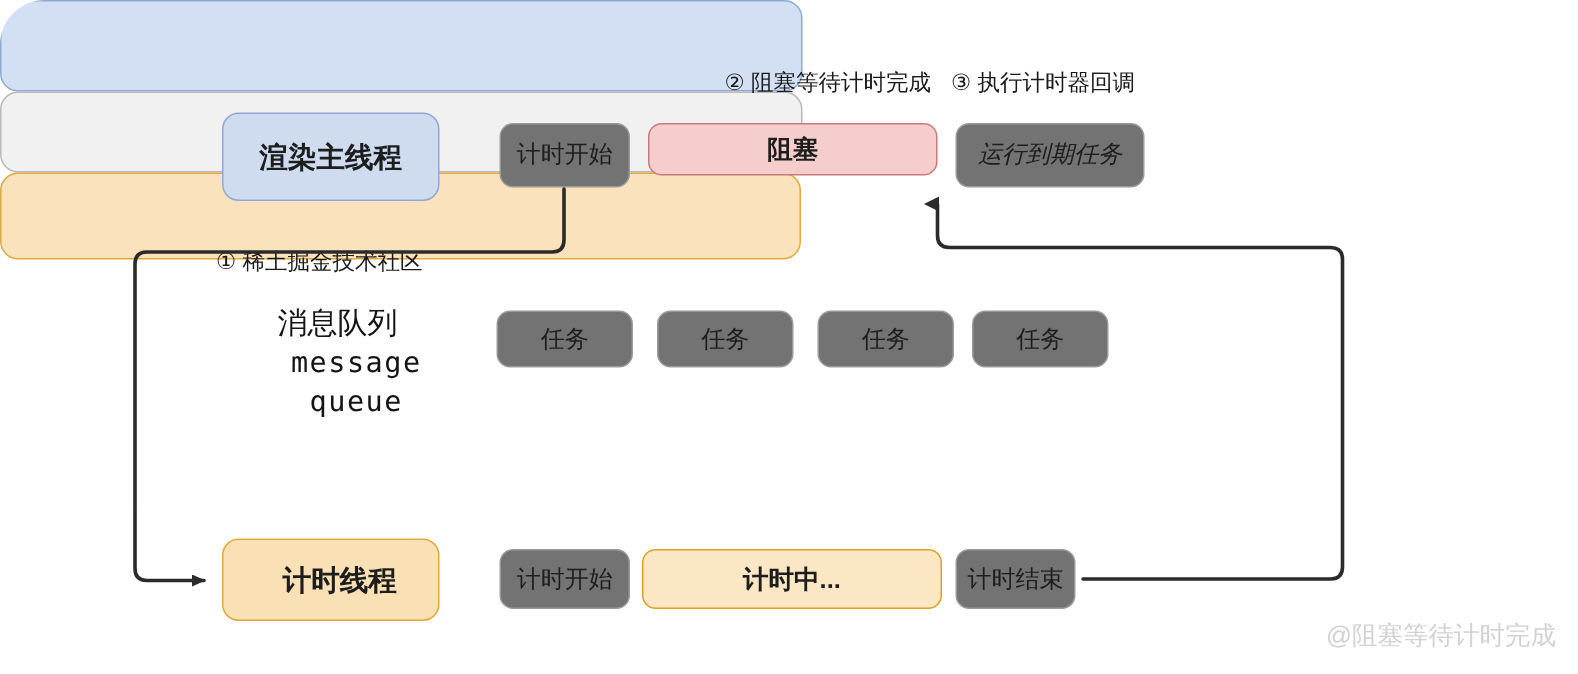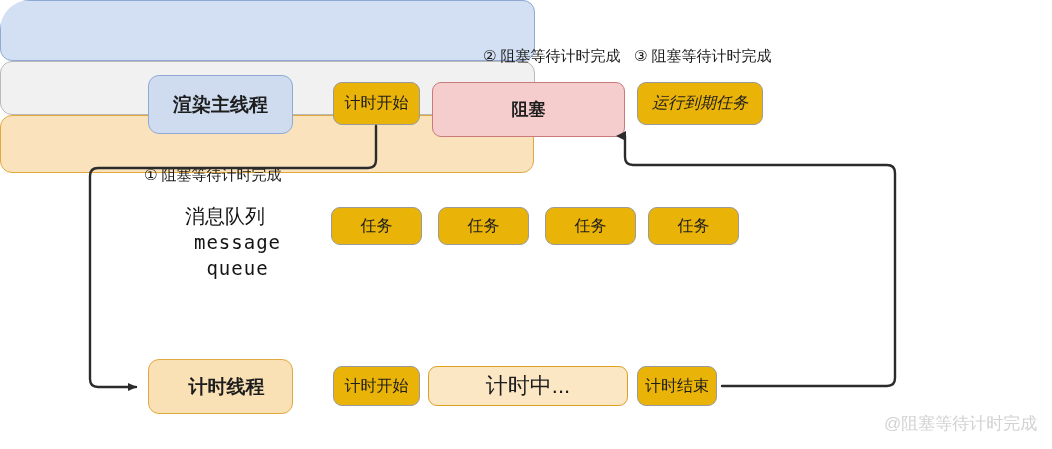--- a/index.html
+++ b/index.html
@@ -74,34 +74,34 @@
   }
 
   
   .chip {
     border-radius: 9px;
     border: 1px solid;
     box-sizing: border-box;
     font-size: 16px;
   }
   .chip.gray {
-    background: #eab308;
+    background: #737373;
     border-color: #9a9a9a;
   }
   .chip.red {
     background: #f5cdcd;
     border-color: #c97b7b;
     font-weight: 700;
     font-size: 17px;
   }
   .chip.orange-outline {
     background: #fbe7c4;
     border-color: #dfa022;
-    font-weight: 400;
-    font-size: 22px;
+    font-weight: 700;
+    font-size: 17px;
   }
 
   
   .mono {
     font-family: "DejaVu Sans Mono", "Liberation Mono", monospace;
     letter-spacing: 1px;
     margin-left: 25px;
   }
 
   .mq-label {
@@ -138,29 +138,29 @@
     height: 449px;
     pointer-events: none;
   }
 </style>
 </head>
 <body>
 
 <div id="canvas">
 
   <div class="lbl step-note" style="left:483px; top:48px;">② 阻塞等待计时完成</div>
-  <div class="lbl step-note" style="left:634px; top:48px;">③ 阻塞等待计时完成</div>
-  <div class="lbl step-note" style="left:144px; top:167px;">① 阻塞等待计时完成</div>
+  <div class="lbl step-note" style="left:634px; top:48px;">③ 执行计时器回调</div>
+  <div class="lbl step-note" style="left:144px; top:167px;">① 稀土掘金技术社区</div>
 
   <div class="box lane-pill blue" style="left:148px; top:75px; width:145px; height:59px;">渲染主线程</div>
 
   <div class="track blue" style="left:321px; top:73px; width:535px; height:61px;"></div>
 
   <div class="box chip gray" style="left:333px; top:82px; width:87px; height:43px;">计时开始</div>
-  <div class="box chip red" style="left:432px; top:82px; width:193px; height:55px;">阻塞</div>
+  <div class="box chip red" style="left:432px; top:82px; width:193px; height:35px;">阻塞</div>
   <div class="box chip gray" style="left:637px; top:82px; width:126px; height:43px;font-style:italic;">运行到期任务</div>
 
   <div class="mq-label" style="left:140px; top:203px; width:170px;">
     <div class="cn">消息队列</div>
     <div class="en mono">message queue</div>
   </div>
 
   <div class="track gray" style="left:321px; top:199px; width:535px; height:54px;"></div>
 
   <div class="box chip gray" style="left:331px; top:207px; width:91px; height:38px;">任务</div>

